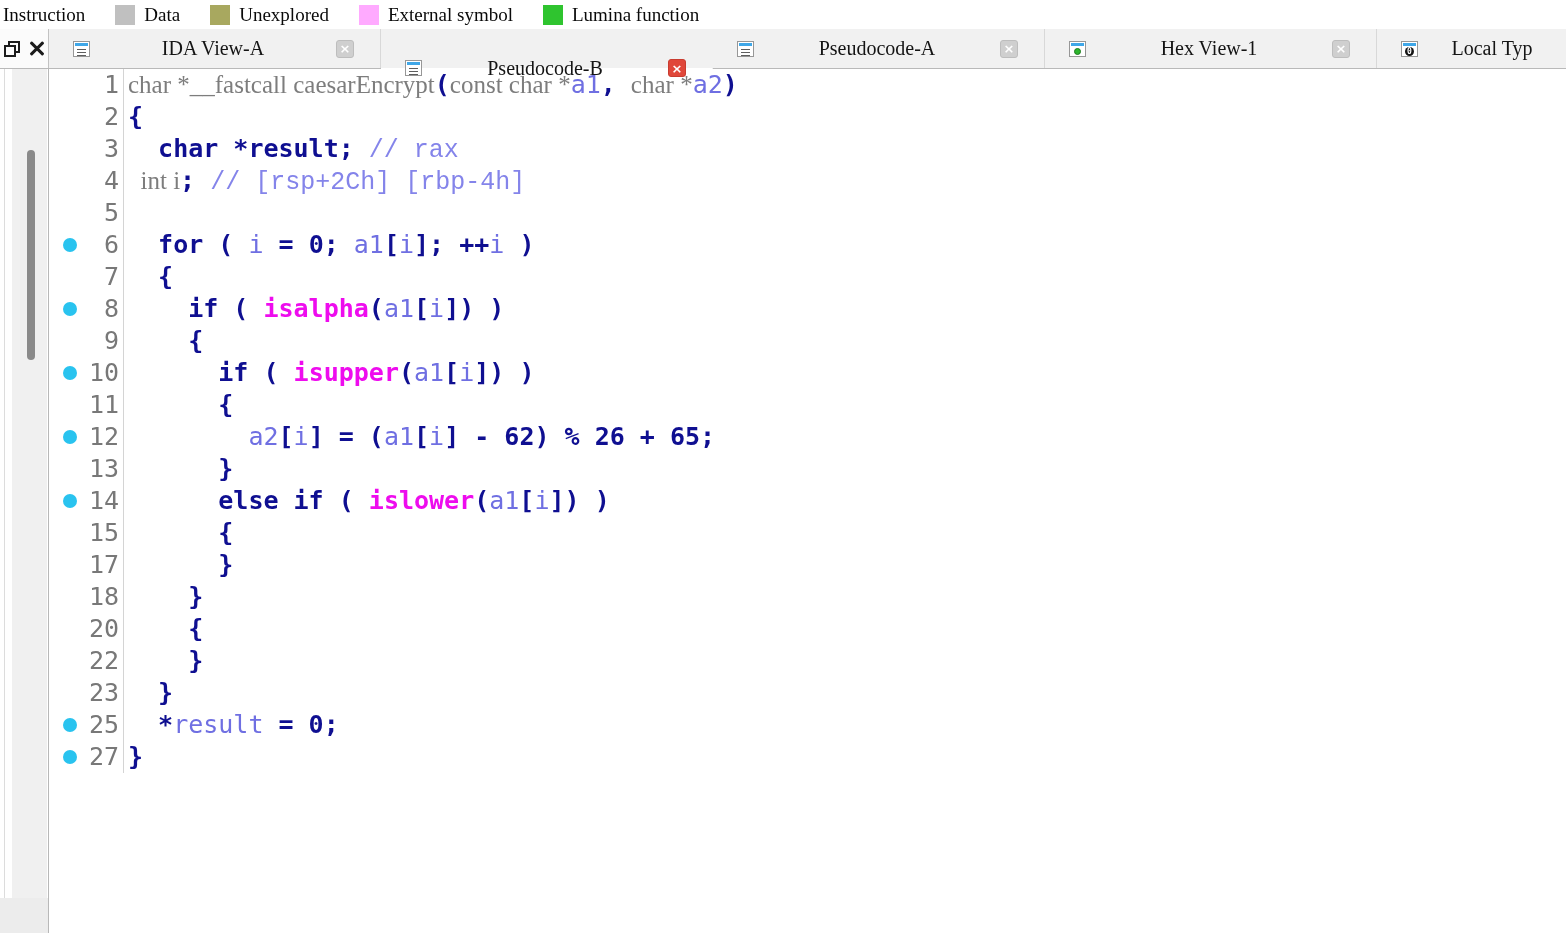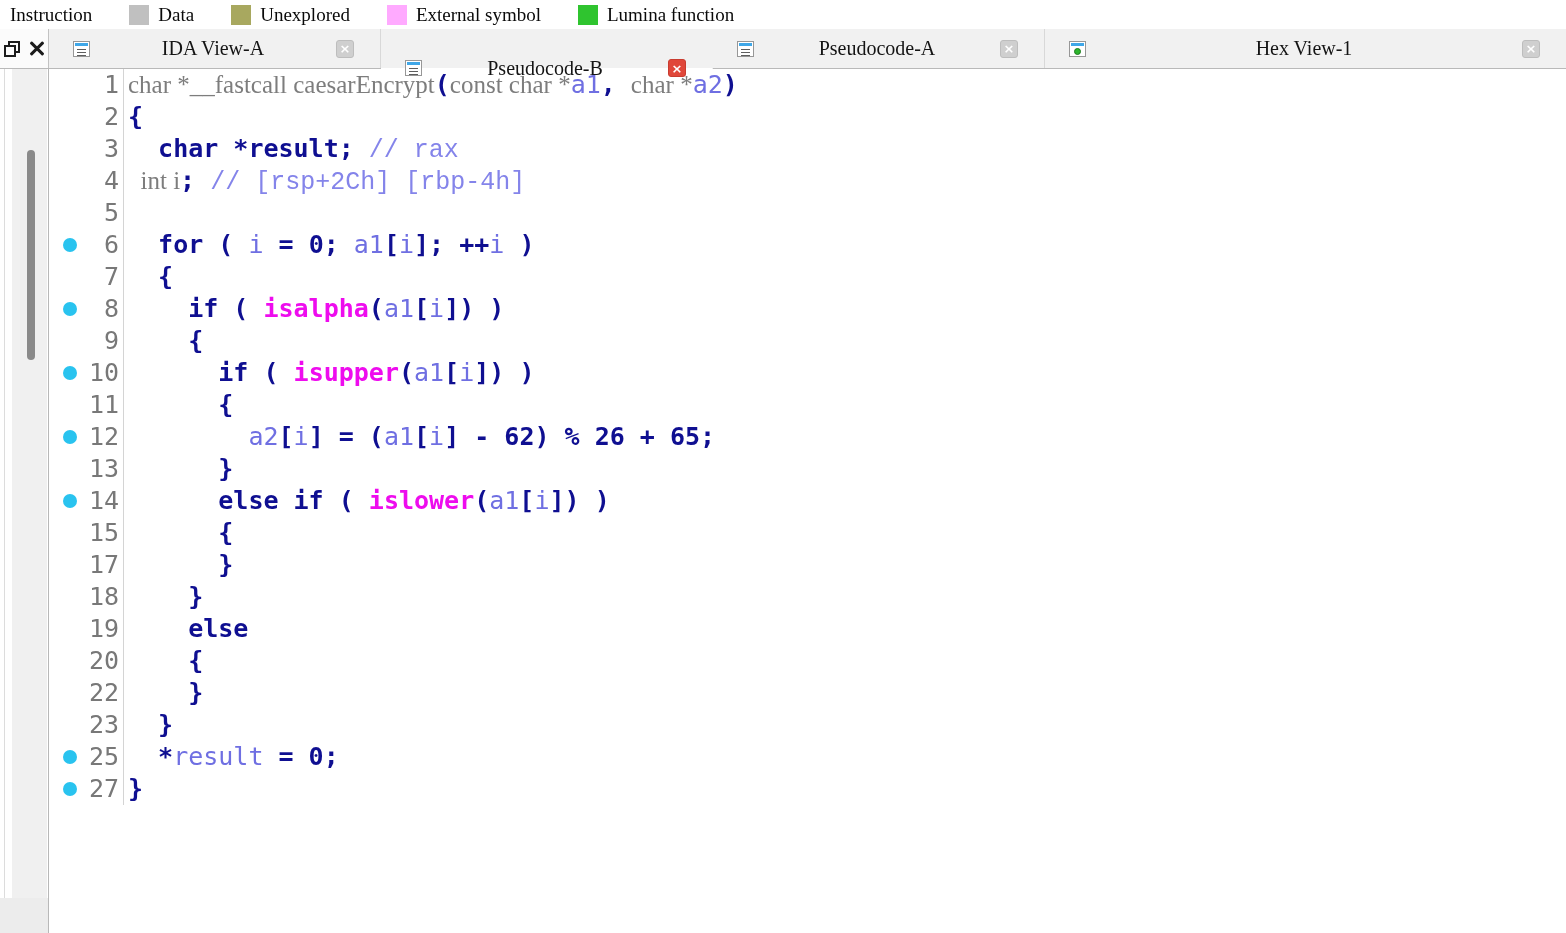--- a/index.html
+++ b/index.html
@@ -1,21 +1,21 @@
 <!DOCTYPE html>
 <html><head>
 <meta charset="utf-8">
 <style>
   html,body{margin:0;padding:0;background:#fff;}
   #app{position:relative;width:1566px;height:933px;overflow:hidden;background:#fff;
        font-family:"Liberation Serif","DejaVu Serif",serif;}
 
   
   .legendbar{height:29px;display:flex;align-items:center;padding-left:3px;background:#fff;}
-  .lg-item{display:flex;align-items:center;margin-left:7px;}
+  .lg-item{display:flex;align-items:center;}
   .lg-swatch{width:20px;height:20px;margin:0 9px 0 30px;display:inline-block;}
   .lg-label{font-size:19px;color:#0a0a0a;white-space:nowrap;}
 
   
   .tabbar{height:39px;display:flex;background:#f1f1f1;border-bottom:1px solid #b9b9b9;}
   .dockbox{width:48px;flex:none;background:#fbfbfb;border-right:1px solid #c2c2c2;
            display:flex;align-items:center;justify-content:center;gap:9px;}
   .restore-ic{position:relative;width:16px;height:16px;}
   .restore-ic::after{content:"";position:absolute;right:0;top:0;width:8px;height:8px;border:2px solid #1c1c1c;}
   .restore-ic::before{content:"";position:absolute;left:0;bottom:0;width:8px;height:8px;border:2px solid #1c1c1c;background:#fbfbfb;z-index:1;}
@@ -113,20 +113,24 @@
       <div class="tab">
         <span class="winicon lines"></span>
         <span class="tab-label">Pseudocode-A</span>
         <span class="tab-close gray">×</span>
       </div>
       <div class="tab">
         <span class="winicon hexdot"></span>
         <span class="tab-label">Hex View-1</span>
         <span class="tab-close gray">×</span>
       </div>
+      <div class="tab">
+        <span class="winicon typedot"></span>
+        <span class="tab-label">Local Typ</span>
+      </div>
     </div>
 
   <div class="main">
     <div class="leftstrip">
       <span class="edge"></span>
       <div class="scroll-track"></div>
       <div class="scroll-handle"></div>
       <div class="strip-bottom"></div>
     </div>
     <div class="codepane">
@@ -232,26 +236,20 @@
           <div class="codetext"><span class="kw">      }</span></div>
         </div>
         <div class="line">
           <div class="gutter">
             <span class="lnum">18</span>
           </div>
           <div class="codetext"><span class="kw">    }</span></div>
         </div>
         <div class="line">
           <div class="gutter">
-            <span class="lnum">19</span>
-          </div>
-          <div class="codetext"><span class="kw">    else</span></div>
-        </div>
-        <div class="line">
-          <div class="gutter">
             <span class="lnum">20</span>
           </div>
           <div class="codetext"><span class="kw">    {</span></div>
         </div>
         <div class="line">
           <div class="gutter">
             <span class="lnum">22</span>
           </div>
           <div class="codetext"><span class="kw">    }</span></div>
         </div>

